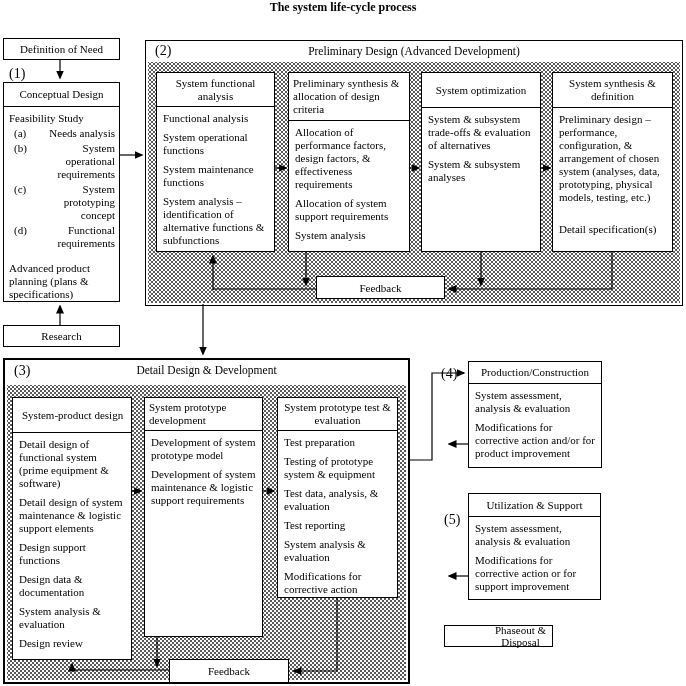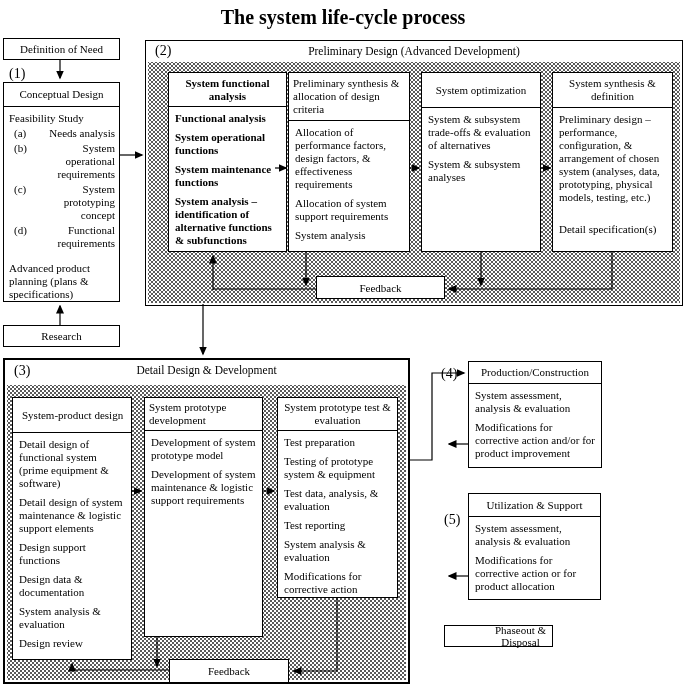--- a/index.html
+++ b/index.html
@@ -8,22 +8,22 @@
   .box{position:absolute;box-sizing:border-box;background:#fff;border:1px solid #000;}
   .bigbox{position:absolute;box-sizing:border-box;background:#fff;border:1px solid #000;}
   .thick{border-width:2px;}
   .stipple{position:absolute;
     background-color:#fff;
     background-image:
       radial-gradient(circle, #5a5a5a 0.8px, transparent 1.0px),
       radial-gradient(circle, #5a5a5a 0.8px, transparent 1.0px);
     background-size:4px 4px;
     background-position:0 0, 2px 2px;}
-  .title{position:absolute;left:0;top:6px;width:686px;text-align:center;
-         font-size:20px;font-weight:bold;}
+  .title{position:absolute;left:0;top:0;width:686px;text-align:center;
+         font-size:12px;font-weight:bold;}
   .seclabel{position:absolute;font-size:14px;}
   .sectitle{position:absolute;left:0;right:0;text-align:center;font-size:11.5px;top:4px;}
   .flexc{display:flex;align-items:center;justify-content:center;font-size:11px;text-align:center;}
   .subbox{position:absolute;box-sizing:border-box;background:#fff;border:1px solid #000;z-index:2;}
   .sub-hdr{box-sizing:border-box;border-bottom:1px solid #000;display:flex;
            align-items:center;justify-content:center;text-align:center;
            font-size:11px;line-height:13px;padding:2px 4px;}
   .sub-hdr.left{justify-content:flex-start;text-align:left;}
   .sub-body{padding:5px 5px 0 6px;font-size:11px;line-height:13px;}
   .sub-body p.li{margin:0 0 6px 0;}
@@ -76,21 +76,21 @@
 <div class="box flexc" style="left:3px;top:325px;width:117px;height:22px;">
   <span>Research</span>
 </div>
 
 <div class="bigbox" style="left:145px;top:40px;width:538px;height:266px;">
   <div class="seclabel" style="left:9px;top:2px;">(2)</div>
   <div class="sectitle">Preliminary Design (Advanced Development)</div>
   <div class="stipple" style="left:2px;right:2px;top:21px;bottom:2px;"></div>
 </div>
 
-<div class="subbox" style="left:168px;top:72px;width:119px;height:180px;font-weight:bold;">
+<div class="subbox" style="left:156px;top:72px;width:119px;height:180px;">
   <div class="sub-hdr" style="height:34px;">System functional analysis</div>
   <div class="sub-body">
       <p class="li">Functional analysis</p>
       <p class="li">System operational functions</p>
       <p class="li">System maintenance functions</p>
       <p class="li">System analysis – identification of alternative functions &amp; subfunctions</p>
     </div>
 </div>
 
 <div class="subbox" style="left:288px;top:72px;width:122px;height:180px;">
@@ -171,21 +171,21 @@
       <p class="li">System assessment, analysis &amp; evaluation</p>
       <p class="li">Modifications for corrective action and/or for product improvement</p>
     </div>
 </div>
 
 <div class="seclabel" style="left:444px;top:512px;">(5)</div>
 <div class="subbox" style="left:468px;top:493px;width:133px;height:107px;">
   <div class="sub-hdr" style="height:23px;">Utilization &amp; Support</div>
   <div class="sub-body">
       <p class="li">System assessment, analysis &amp; evaluation</p>
-      <p class="li">Modifications for corrective action or for product allocation</p>
+      <p class="li">Modifications for corrective action or for support improvement</p>
     </div>
 </div>
 
 <div class="seclabel" style="left:444px;top:628px;">(6)</div>
 <div class="subbox flexc" style="left:444px;top:625px;width:109px;height:22px;padding-left:44px;">
   <span>Phaseout &amp; Disposal</span>
 </div>
 
 <svg class="overlay" width="686" height="686" viewBox="0 0 686 686">
   <defs>

